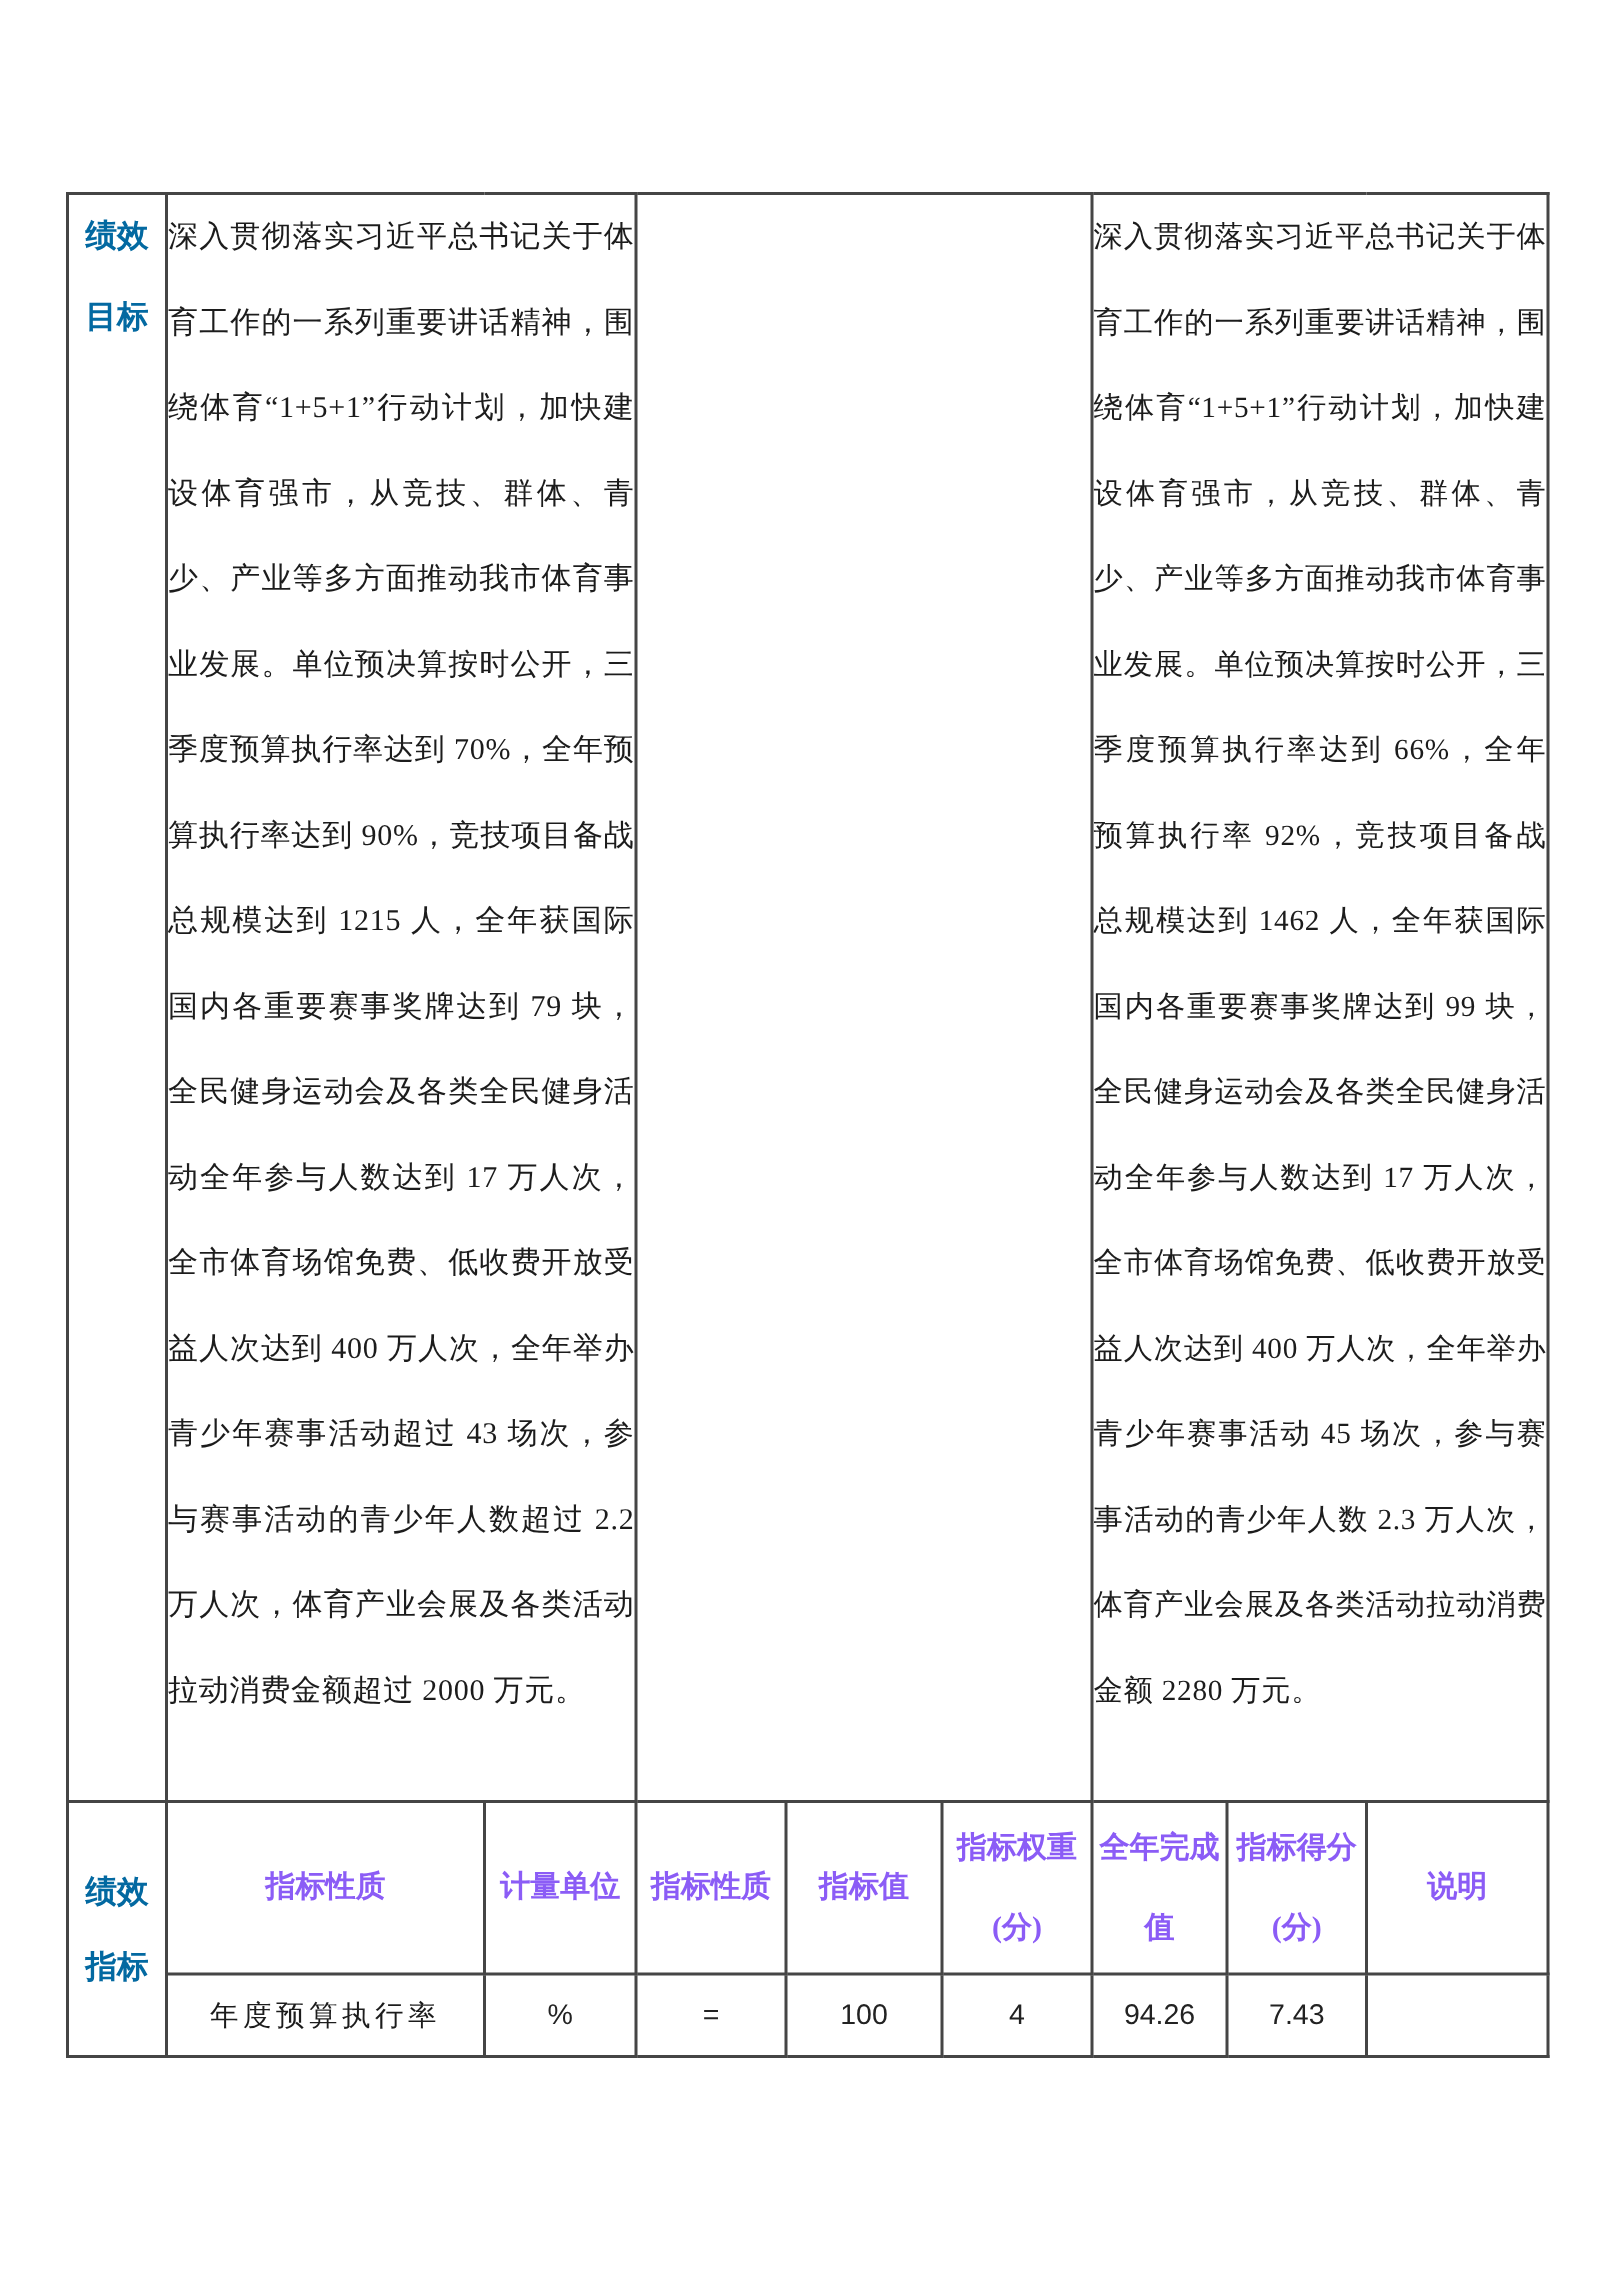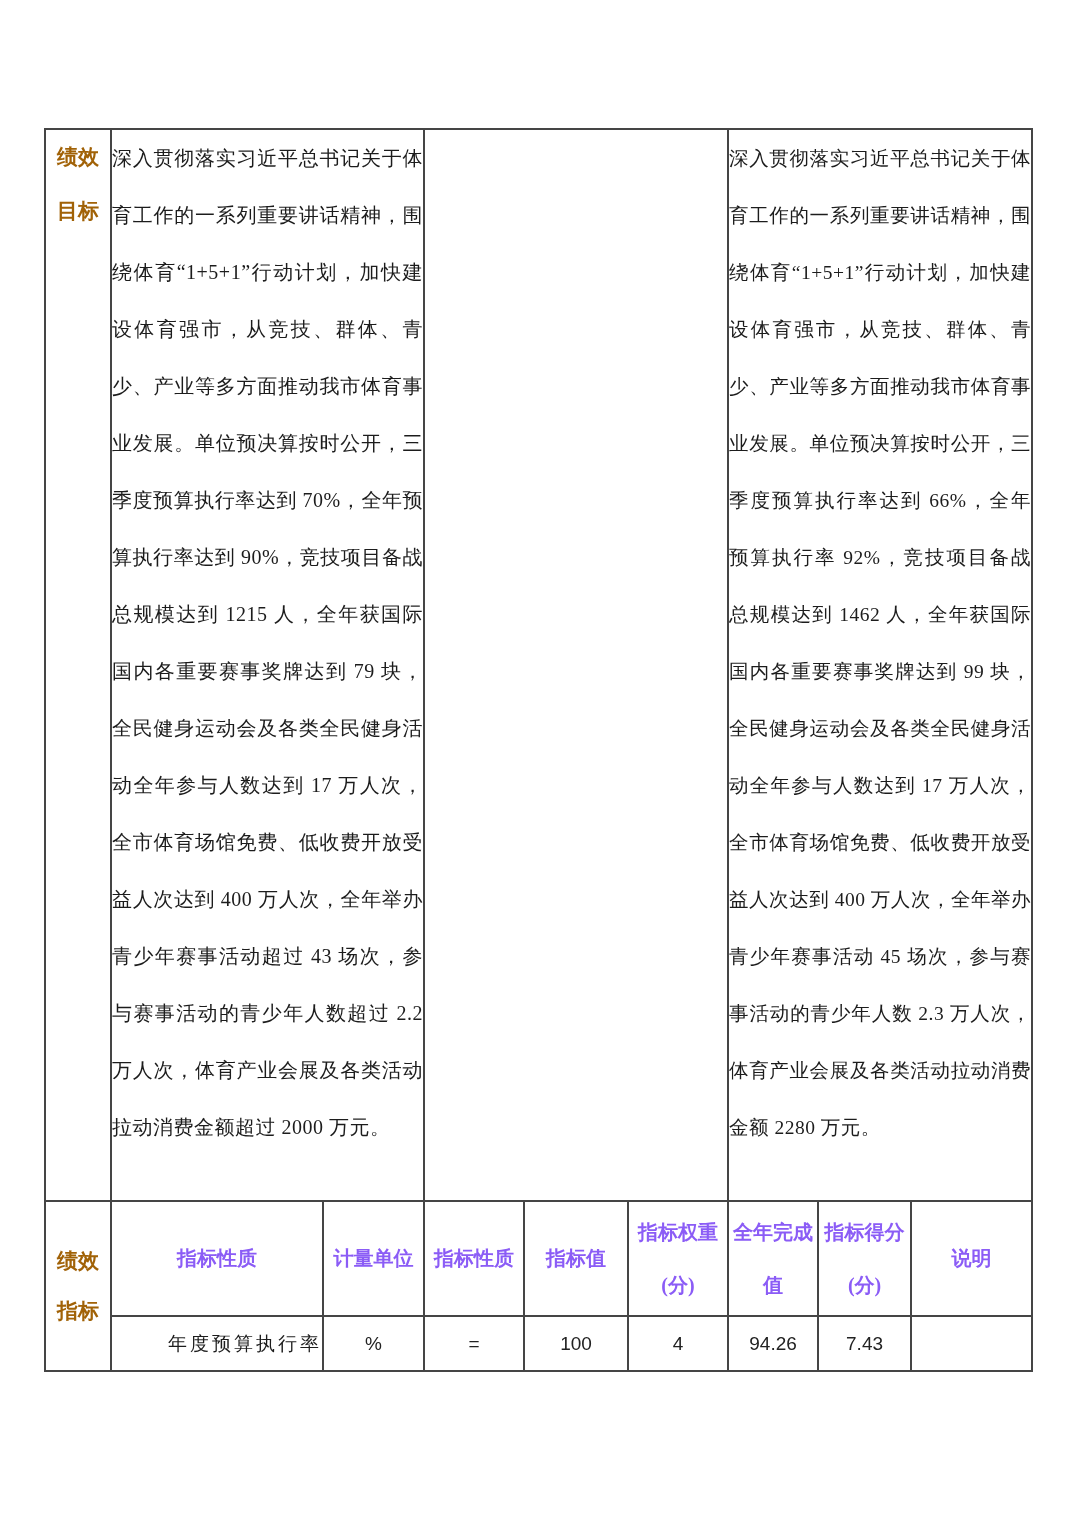--- a/index.html
+++ b/index.html
@@ -36,21 +36,21 @@
   }
   tr.goal-row   { height: 1072px; }
   tr.header-row { height: 115px; }
   tr.data-row   { height: 55px; }
 
   td.label-cell {
     text-align: center;
     font-weight: bold;
     font-size: 21px;
     white-space: pre-line;
-    color: #a16207;
+    color: #0369a1;
   }
   td.goal-label {
     vertical-align: top;
     line-height: 54px;
     padding-top: 3px;
   }
   td.indicator-label {
     vertical-align: middle;
     line-height: 50px;
   }
@@ -77,21 +77,21 @@
     font-size: 20px;
     line-height: 53px;
     white-space: pre-line;
     color: #8b5cf6;
   }
   tr.data-row td {
     vertical-align: middle;
     font-size: 19px;
   }
   td.indicator-name-cell {
-    text-align: right;
+    text-align: center;
     padding-left: 9px;
     letter-spacing: 3px;
   }
   td.num-cell {
     text-align: center;
     font-family: "Liberation Sans", "DejaVu Sans", sans-serif;
     color: #222222;
   }
 </style>
 </head>

